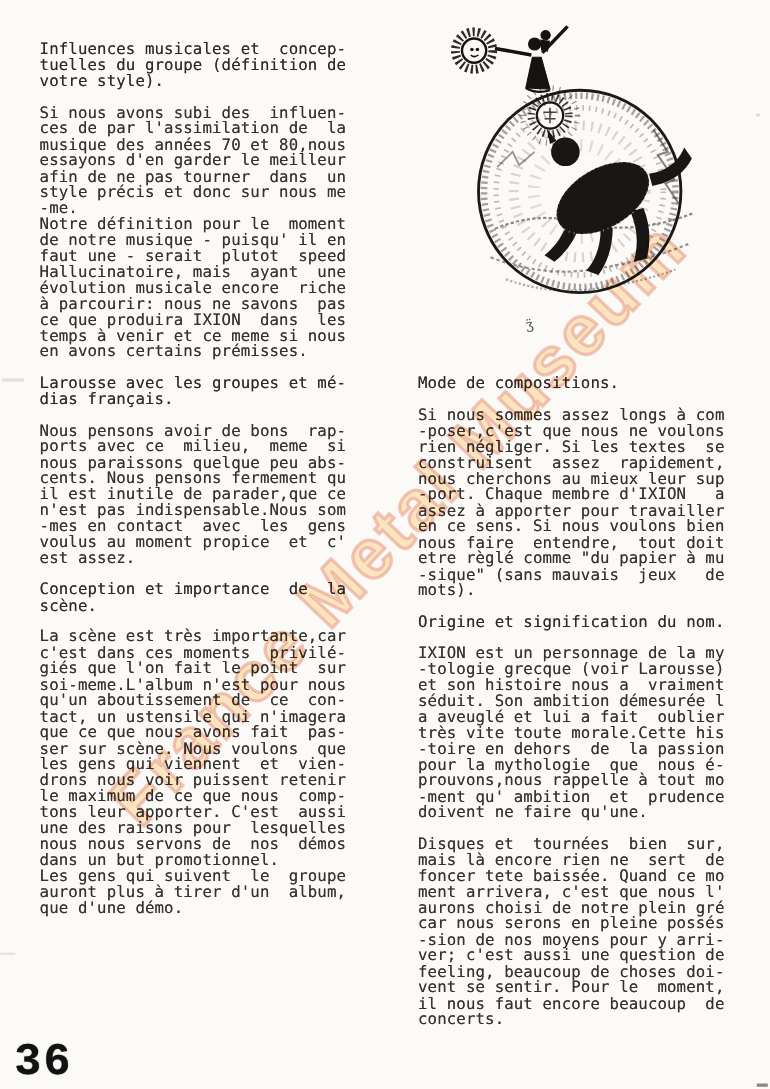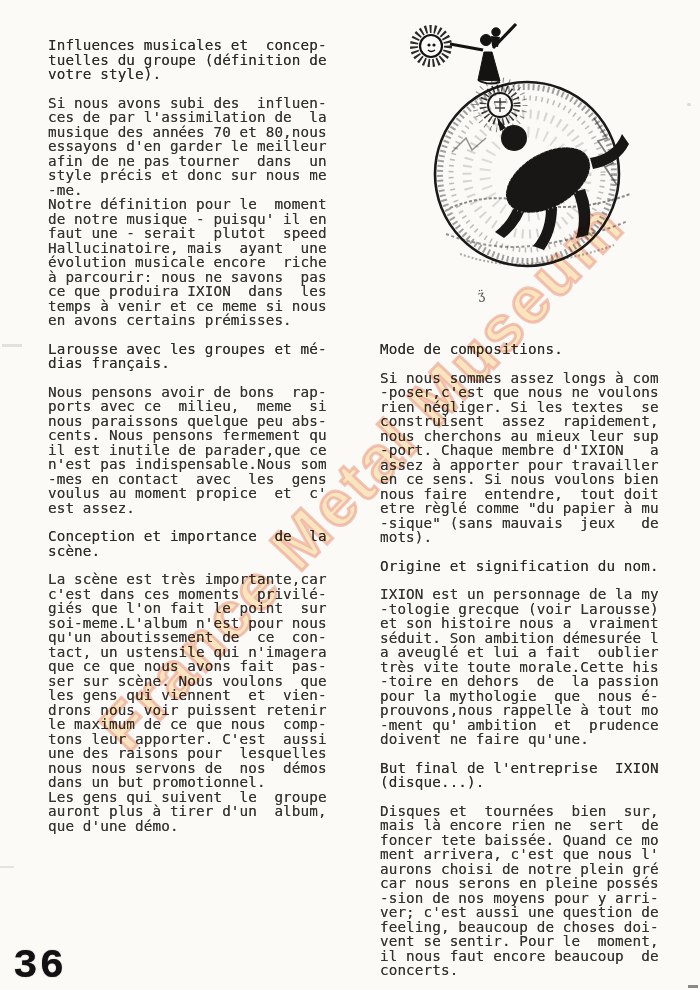--- a/index.html
+++ b/index.html
@@ -2,21 +2,21 @@
 <html><head>
 <meta charset="utf-8">
 <style>
   html,body{margin:0;padding:0;background:#e8e8e8;}
   .page{
     position:relative;width:700px;height:990px;background:#fbfaf7;
     overflow:hidden;font-family:"DejaVu Sans Mono",monospace;
     box-shadow:0 0 4px rgba(0,0,0,.25);
   }
   .col{position:absolute;color:#34322e;}
-  .col-left{left:48px;top:38px;width:320px;}
+  .col-left{left:36px;top:38px;width:320px;}
   .col-right{left:380px;top:342px;width:320px;}
   .block{
     white-space:pre;font-size:14.3px;line-height:14.5px;
     margin:0 0 14px 0;letter-spacing:.1px;
     text-shadow:0 0 .6px rgba(45,42,38,.65);
   }
   .block.heading{color:#2c2a26;}
   .illustration{position:absolute;left:398px;top:2px;width:268px;height:290px;}
   .sig-mark{
     position:absolute;left:478px;top:288px;font-size:12px;color:#4a4a4a;
@@ -173,22 +173,20 @@
 -tologie grecque (voir Larousse)
 et son histoire nous a  vraiment
 séduit. Son ambition démesurée l
 a aveuglé et lui a fait  oublier
 très vite toute morale.Cette his
 -toire en dehors  de  la passion
 pour la mythologie  que  nous é-
 prouvons,nous rappelle à tout mo
 -ment qu' ambition  et  prudence
 doivent ne faire qu'une.</div>
-      <div class="block heading">But final de l'entreprise  IXION
-(disque...).</div>
       <div class="block para">Disques et  tournées  bien  sur,
 mais là encore rien ne  sert  de
 foncer tete baissée. Quand ce mo
 ment arrivera, c'est que nous l'
 aurons choisi de notre plein gré
 car nous serons en pleine possés
 -sion de nos moyens pour y arri-
 ver; c'est aussi une question de
 feeling, beaucoup de choses doi-
 vent se sentir. Pour le  moment,

